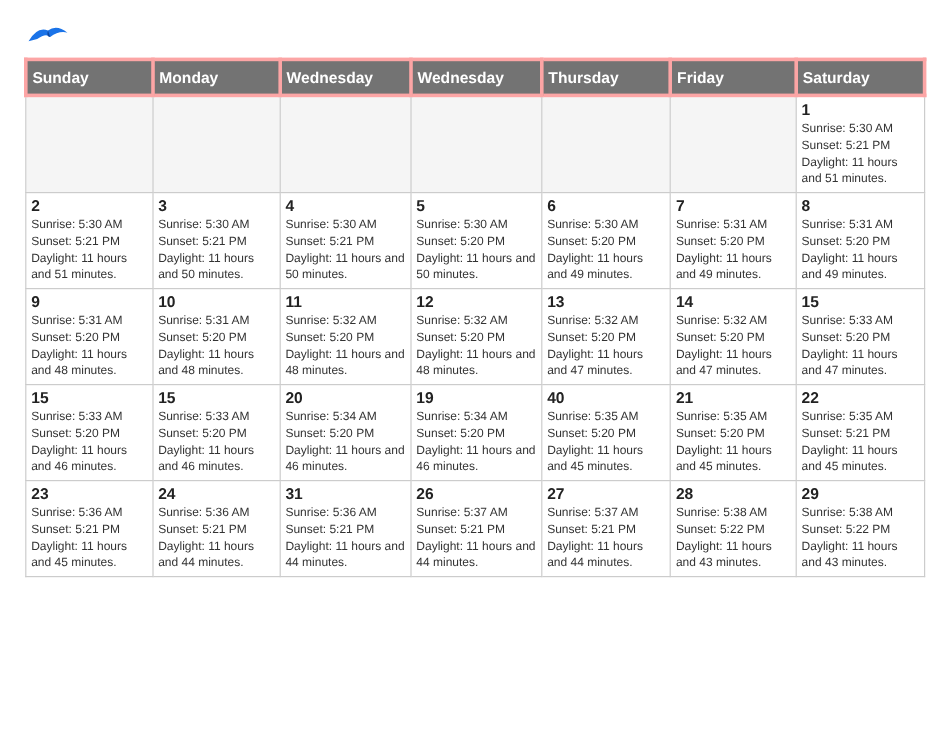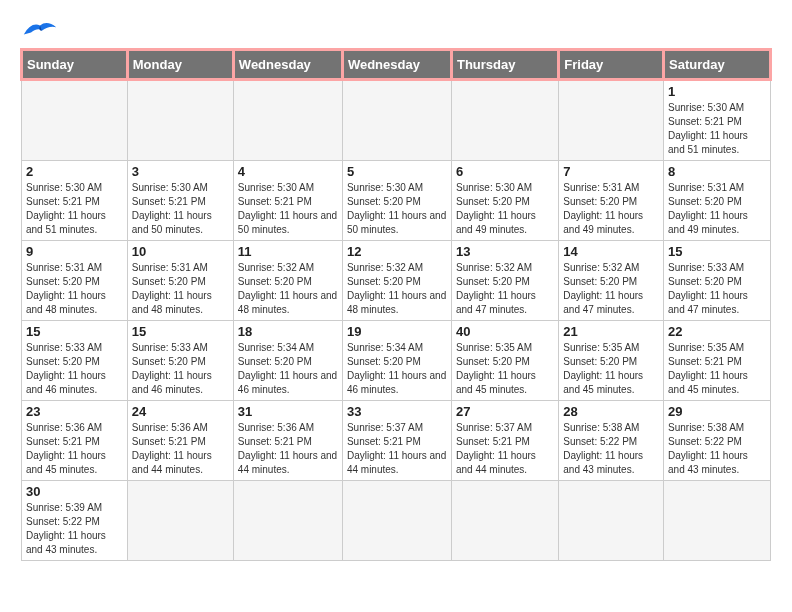--- a/index.html
+++ b/index.html
@@ -250,21 +250,21 @@
 and 46 minutes.</div>
         </td>
         <td>
           <span class="day-number">15</span>
           <div class="day-info">Sunrise: 5:33 AM
 Sunset: 5:20 PM
 Daylight: 11 hours
 and 46 minutes.</div>
         </td>
         <td>
-          <span class="day-number">18</span>
+          <span class="day-number">20</span>
           <div class="day-info">Sunrise: 5:34 AM
 Sunset: 5:20 PM
 Daylight: 11 hours
 and 46 minutes.</div>
         </td>
         <td>
           <span class="day-number">19</span>
           <div class="day-info">Sunrise: 5:34 AM
 Sunset: 5:20 PM
 Daylight: 11 hours
@@ -308,21 +308,21 @@
 and 44 minutes.</div>
         </td>
         <td>
           <span class="day-number">31</span>
           <div class="day-info">Sunrise: 5:36 AM
 Sunset: 5:21 PM
 Daylight: 11 hours
 and 44 minutes.</div>
         </td>
         <td>
-          <span class="day-number">33</span>
+          <span class="day-number">26</span>
           <div class="day-info">Sunrise: 5:37 AM
 Sunset: 5:21 PM
 Daylight: 11 hours
 and 44 minutes.</div>
         </td>
         <td>
           <span class="day-number">27</span>
           <div class="day-info">Sunrise: 5:37 AM
 Sunset: 5:21 PM
 Daylight: 11 hours
@@ -335,30 +335,15 @@
 Daylight: 11 hours
 and 43 minutes.</div>
         </td>
         <td>
           <span class="day-number">29</span>
           <div class="day-info">Sunrise: 5:38 AM
 Sunset: 5:22 PM
 Daylight: 11 hours
 and 43 minutes.</div>
         </td>
-      </tr>
-      <tr class="last-row">
-        <td>
-          <span class="day-number">30</span>
-          <div class="day-info">Sunrise: 5:39 AM
-Sunset: 5:22 PM
-Daylight: 11 hours
-and 43 minutes.</div>
-        </td>
-        <td class="empty"></td>
-        <td class="empty"></td>
-        <td class="empty"></td>
-        <td class="empty"></td>
-        <td class="empty"></td>
-        <td class="empty"></td>
       </tr>
     </tbody>
 </table>
 
 </body></html>

